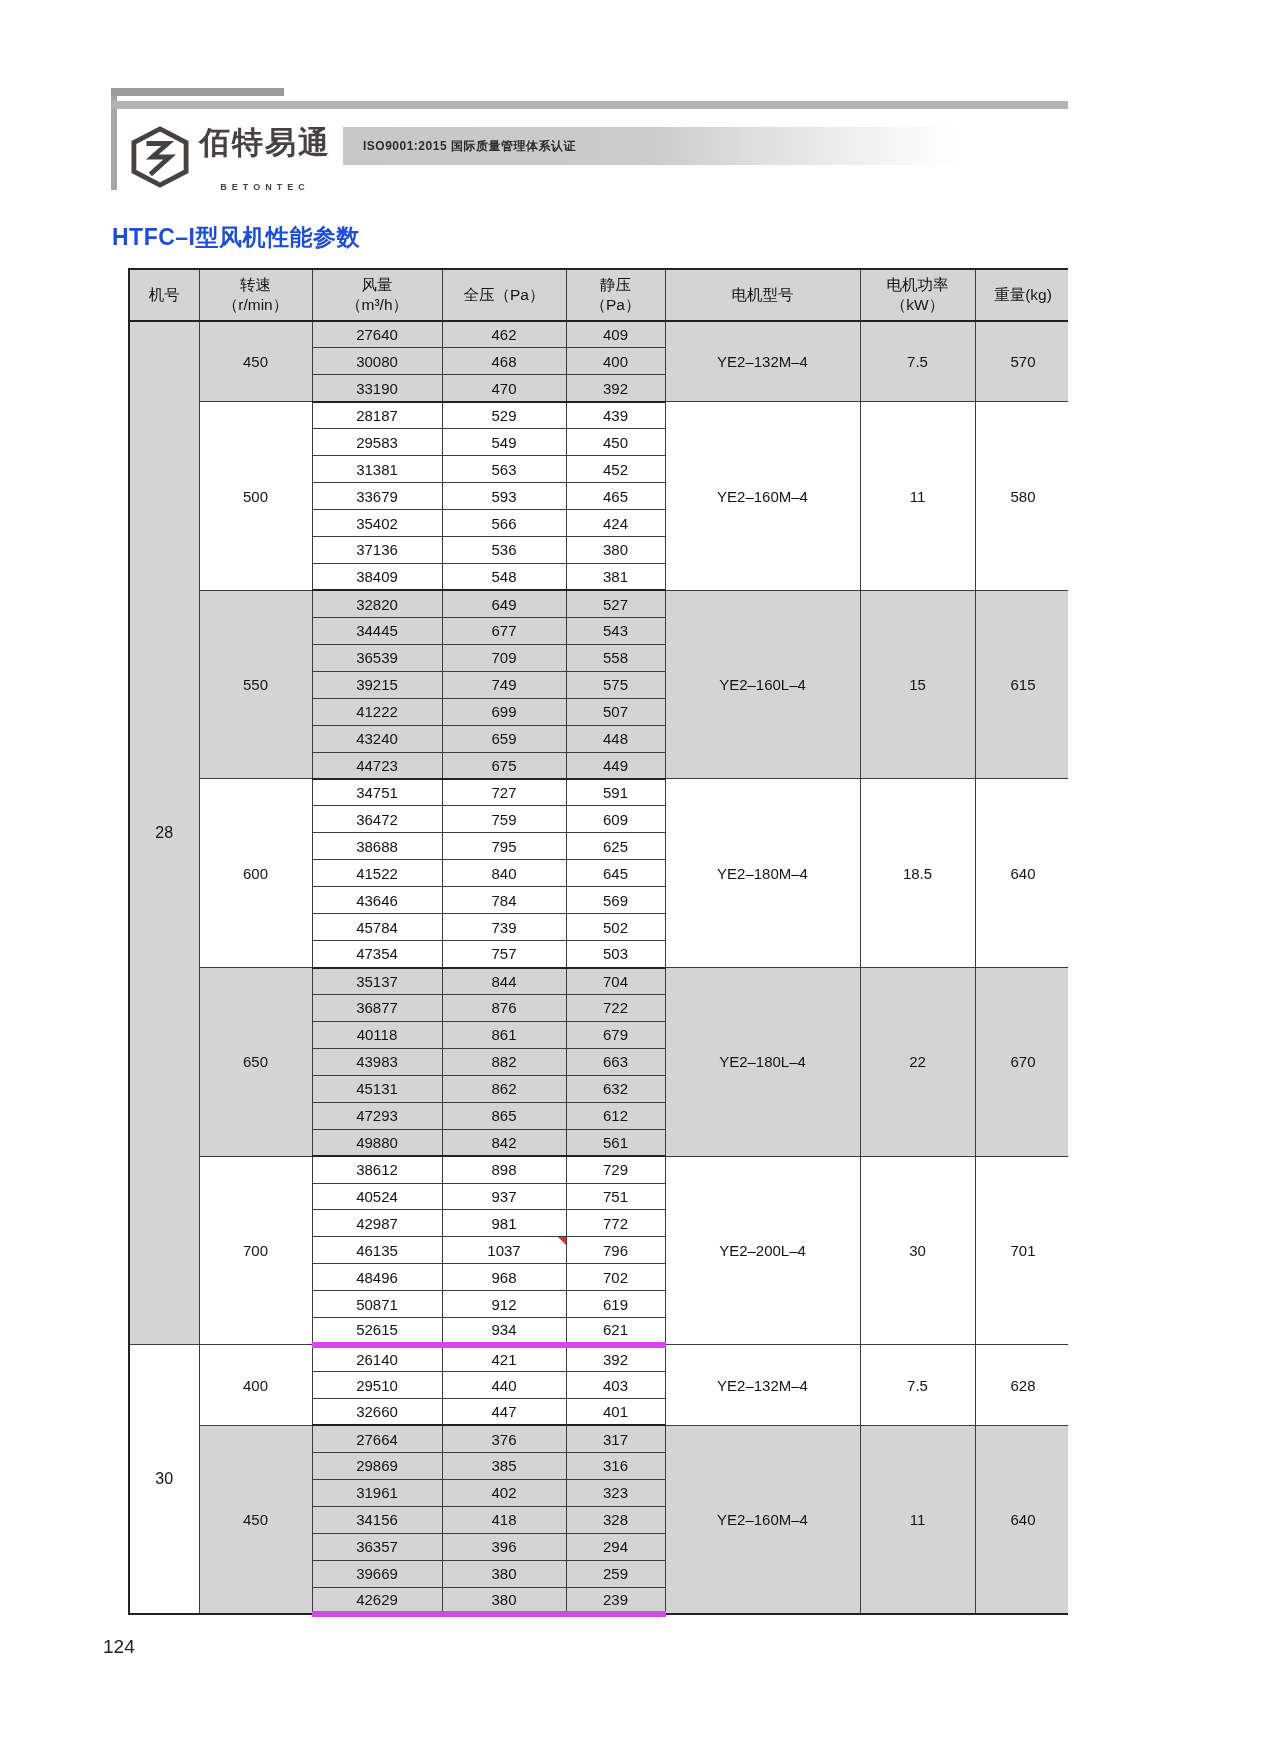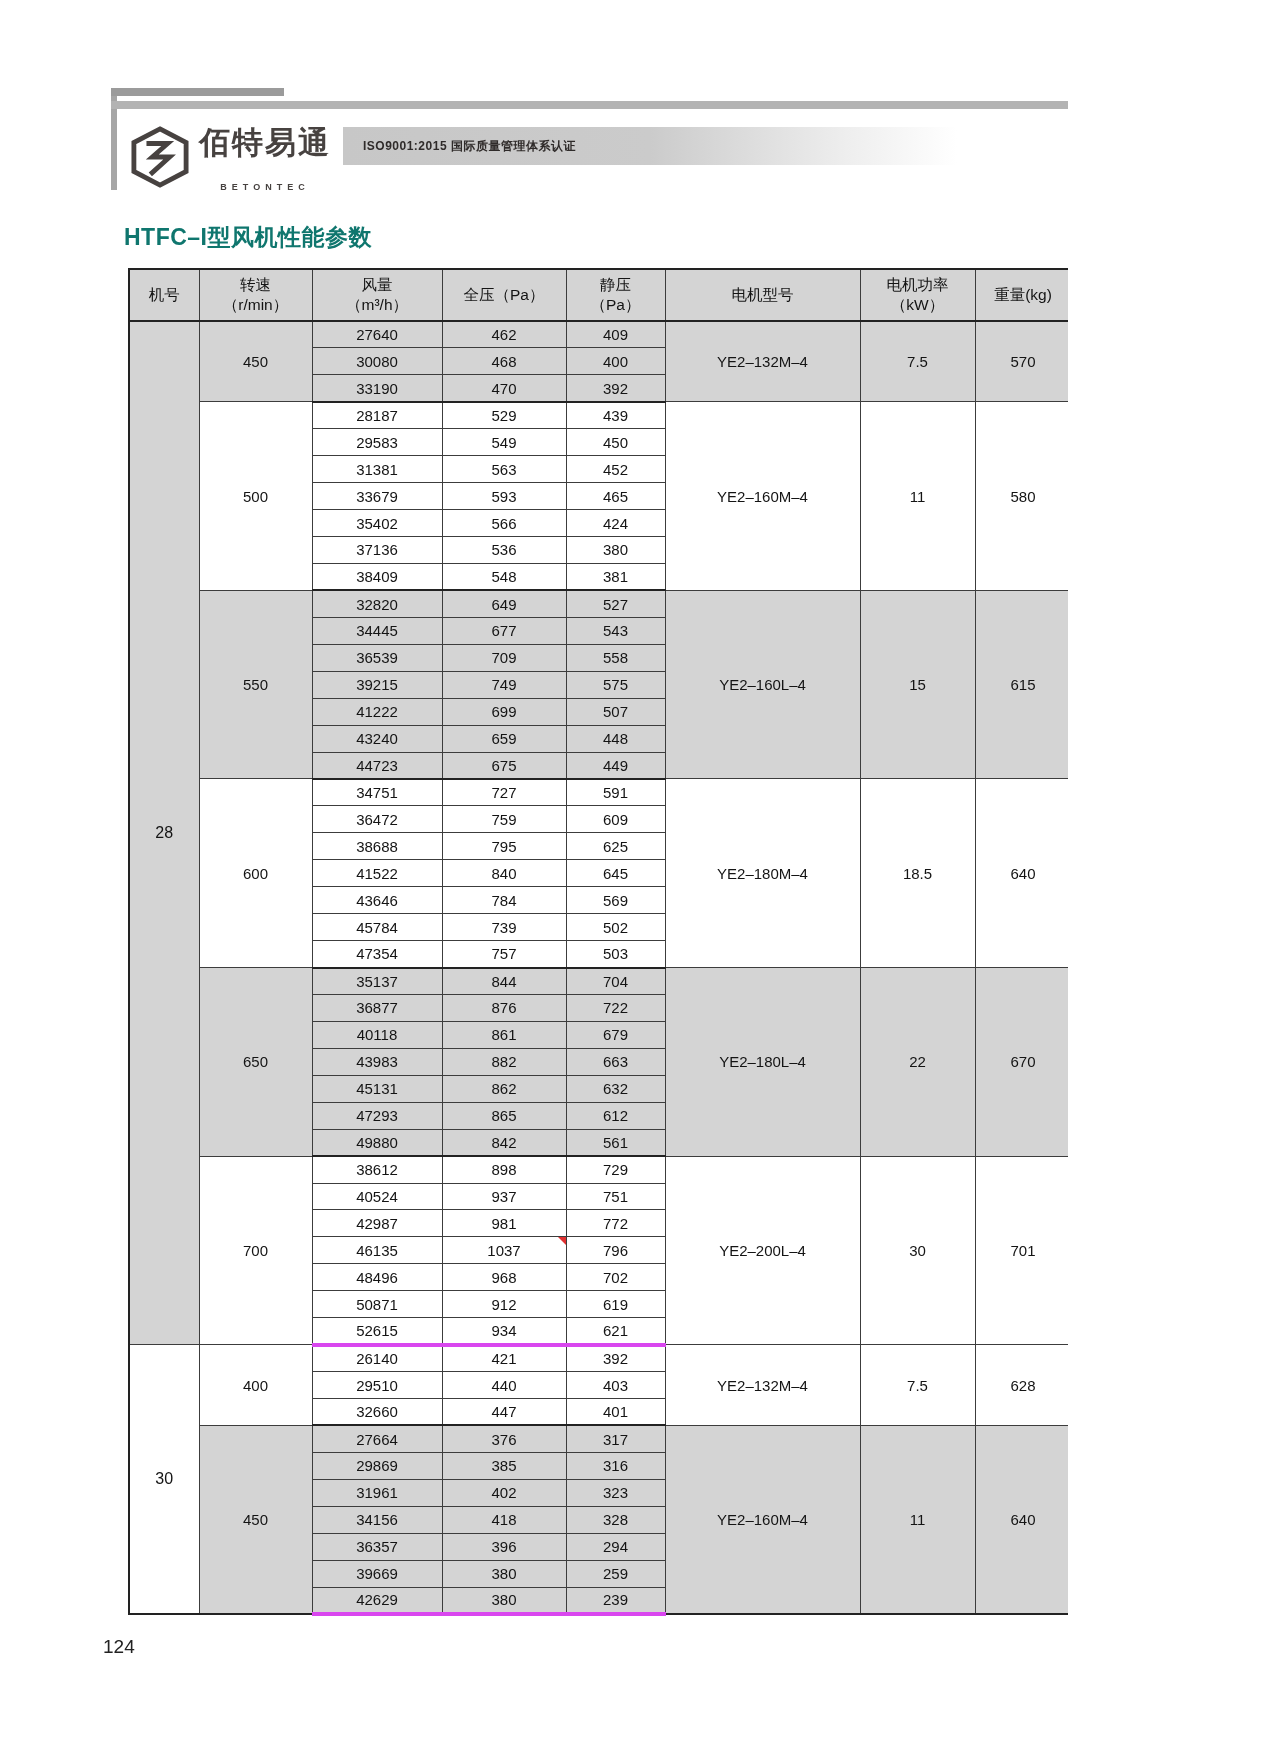--- a/index.html
+++ b/index.html
@@ -16,42 +16,42 @@
   .logo-text{margin-left:10px;}
   .logo-cn{font-size:31px;font-weight:bold;letter-spacing:2px;color:#474240;line-height:1.35;}
   .logo-en{font-size:9px;font-weight:bold;letter-spacing:5px;color:#474240;text-align:center;margin-top:18px;}
   .iso-banner{
     position:absolute;left:343px;top:127px;width:614px;height:38px;
     background:linear-gradient(to right,#c7c7c7 0%,#cbcbcb 50%,#eeeeee 82%,#ffffff 100%);
     display:flex;align-items:center;
   }
   .iso-banner span{font-size:12px;font-weight:bold;color:#2f2b2a;padding-left:20px;letter-spacing:0.5px;}
   
-  .title{position:absolute;left:124px;top:222px;margin:0;font-size:23px;font-weight:bold;color:#0f766e;letter-spacing:0.5px;}
+  .title{position:absolute;left:112px;top:222px;margin:0;font-size:23px;font-weight:bold;color:#1d4ed8;letter-spacing:0.5px;}
   
   table.spec-table{
     position:absolute;left:128px;top:268px;width:1058px;
     border-collapse:collapse;table-layout:fixed;
     border:2px solid #222;
     padding-left:32px;
   }
   .spec-table th,.spec-table td{
     border:1px solid #3c3c3c;text-align:center;vertical-align:middle;padding:0;
     font-size:15px;color:#141414;
   }
   .spec-table thead th{
     height:50px;background:var(--shaded,#d4d4d4);font-weight:normal;font-size:15.5px;line-height:1.3;
     border-bottom:2px solid #222;
   }
   .spec-table tbody tr{height:26.95px;}
   .spec-table tbody td{background:#ffffff;}
   .spec-table tbody tr.shaded td{background:var(--shaded,#d4d4d4);}
   .spec-table tbody td.machine{background:#ffffff;font-size:16px;}
   .spec-table tbody tr.group-end td{border-bottom:2px solid #222;}
-  .spec-table tbody tr.section-end td{border-bottom:4px solid #d946ef;}
+  .spec-table tbody tr.section-end td{border-bottom:6px solid #d946ef;}
   .h2:empty{display:none;}
   td.red-flag{position:relative;}
   td.red-flag::after{
     content:"";position:absolute;top:0;right:0;width:0;height:0;
     border-top:8px solid var(--marker,#e03030);border-left:8px solid transparent;
   }
   
   .page-number{position:absolute;left:103px;top:1636px;font-size:19px;color:#222;}
 </style>
 </head>

